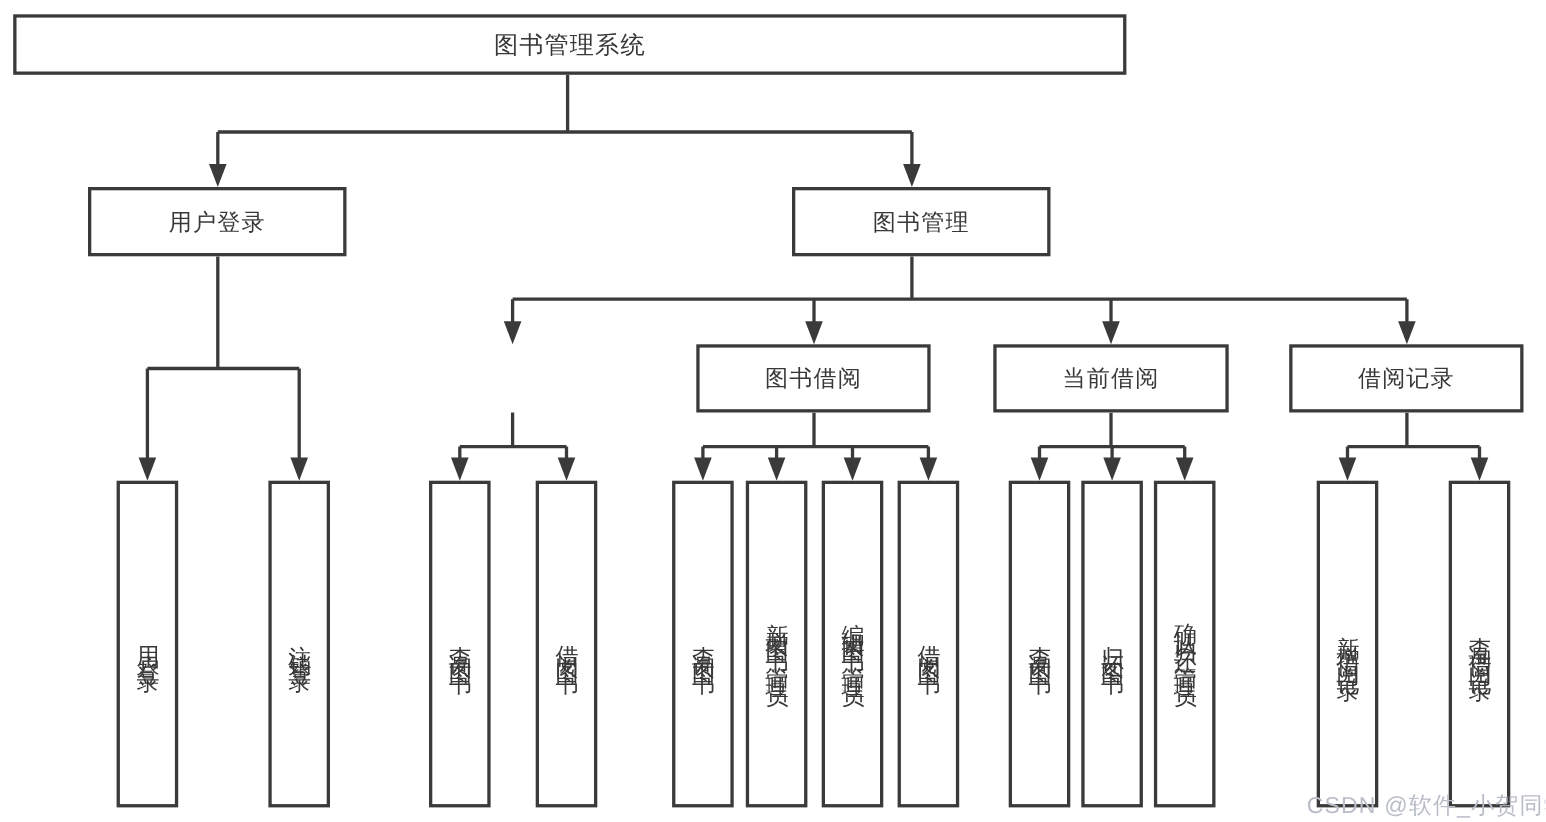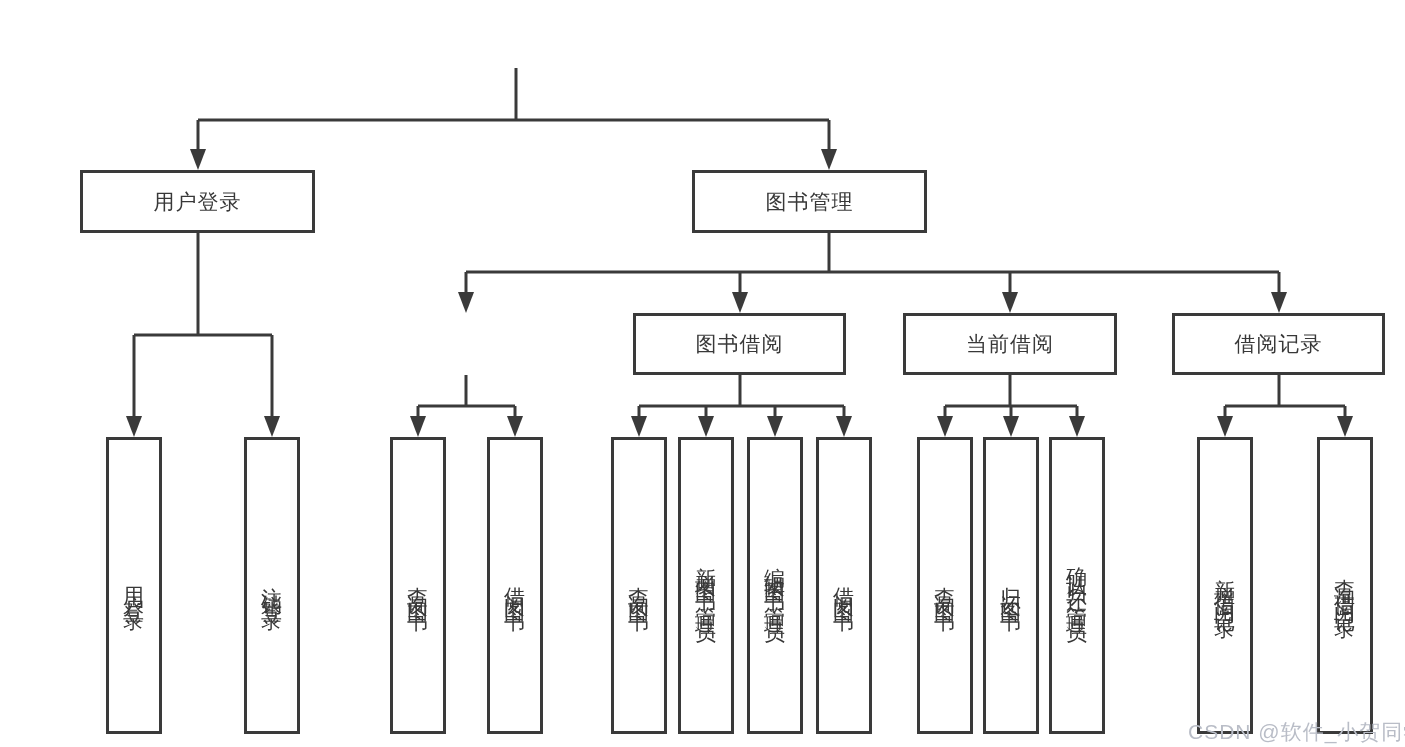--- a/index.html
+++ b/index.html
@@ -119,25 +119,28 @@
     <path d="M1069,416 L1085,416 L1077,437 Z"></path>
 
     <line x1="1279" y1="375" x2="1279" y2="406"></line>
     <line x1="1225" y1="406" x2="1345" y2="406"></line>
     <line x1="1225" y1="406" x2="1225" y2="419"></line>
     <line x1="1345" y1="406" x2="1345" y2="419"></line>
     <path d="M1217,416 L1233,416 L1225,437 Z"></path>
     <path d="M1337,416 L1353,416 L1345,437 Z"></path>
   </svg>
 
+  <div class="node node-root">
+    <span>图书管理系统</span>
+  </div>
 
   <div class="node node-l2" style="left:80px;">
     <span>用户登录</span>
   </div>
-  <div class="node node-l2" style="left:692px;justify-content:center;">
+  <div class="node node-l2" style="left:720px;justify-content:center;">
     <span>图书管理</span>
   </div>
 
   <div class="node node-l3" style="left:903px;width:214px;">
     <span>当前借阅</span>
   </div>
   <div class="node node-l3" style="left:633px;width:213px;">
     <span>图书借阅</span>
   </div>
   <div class="node node-l3" style="left:1172px;width:213px;">

